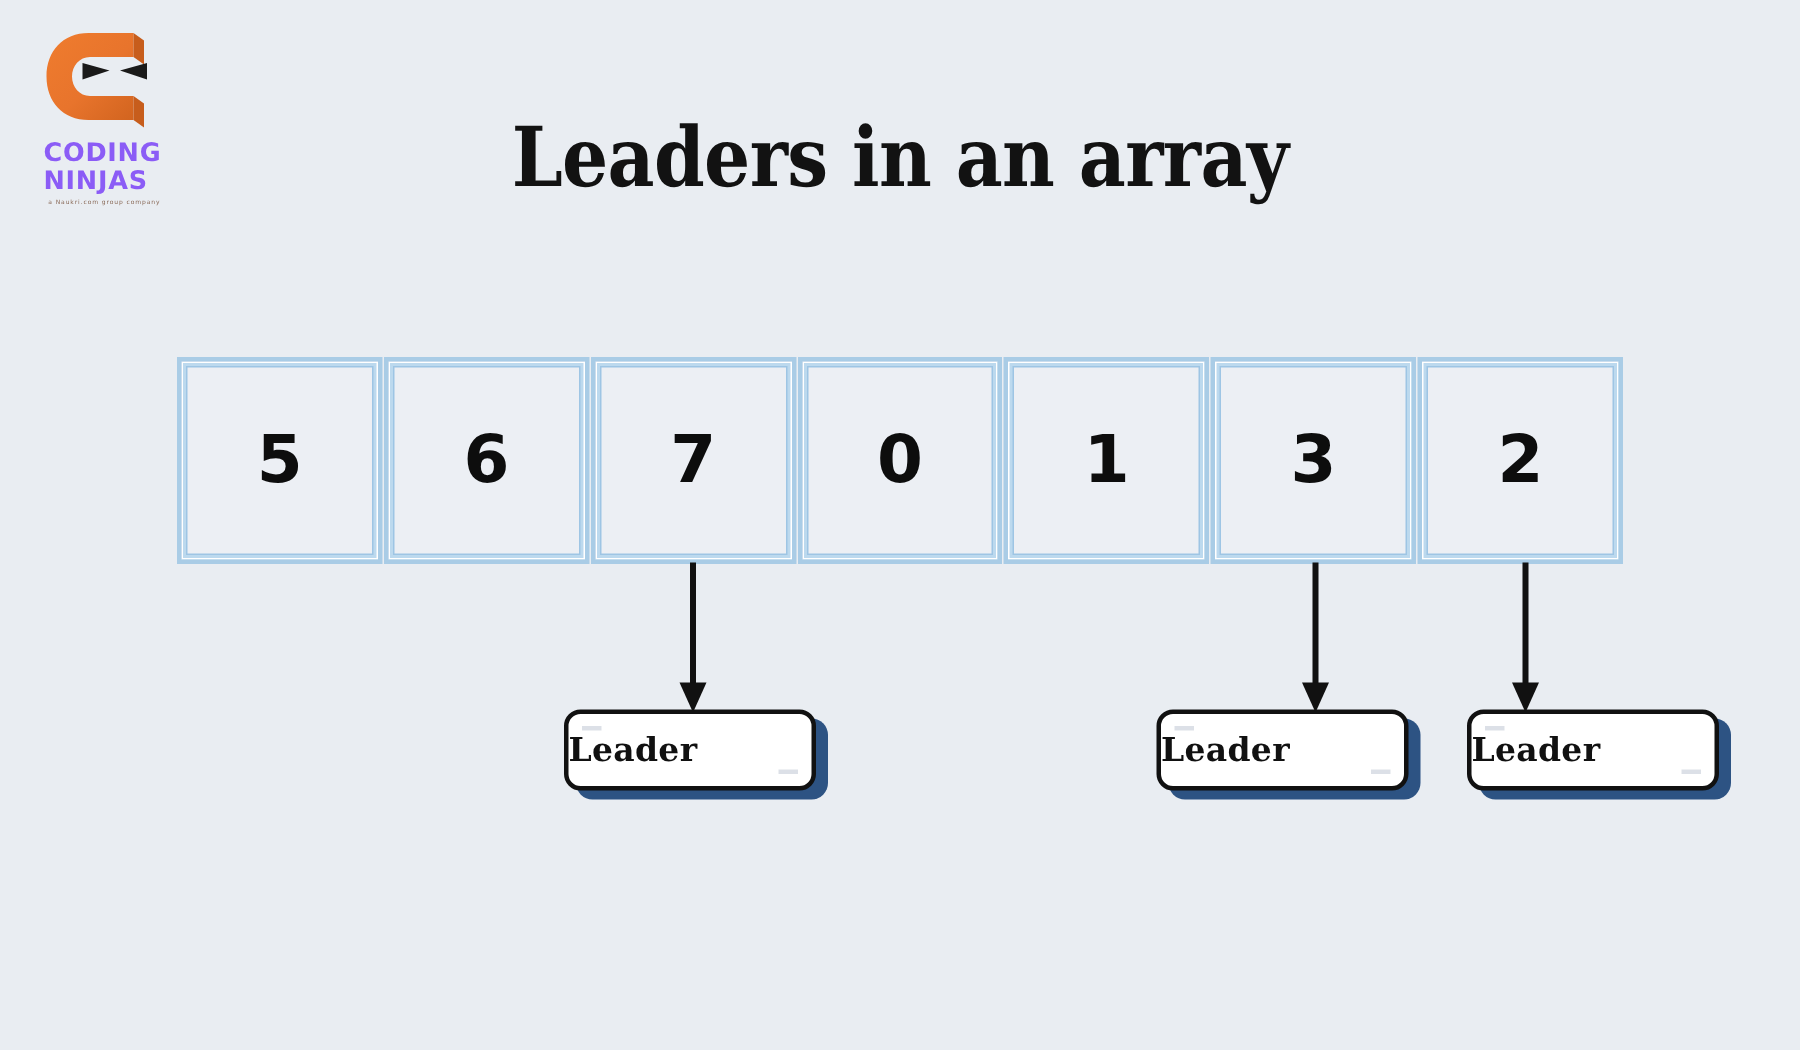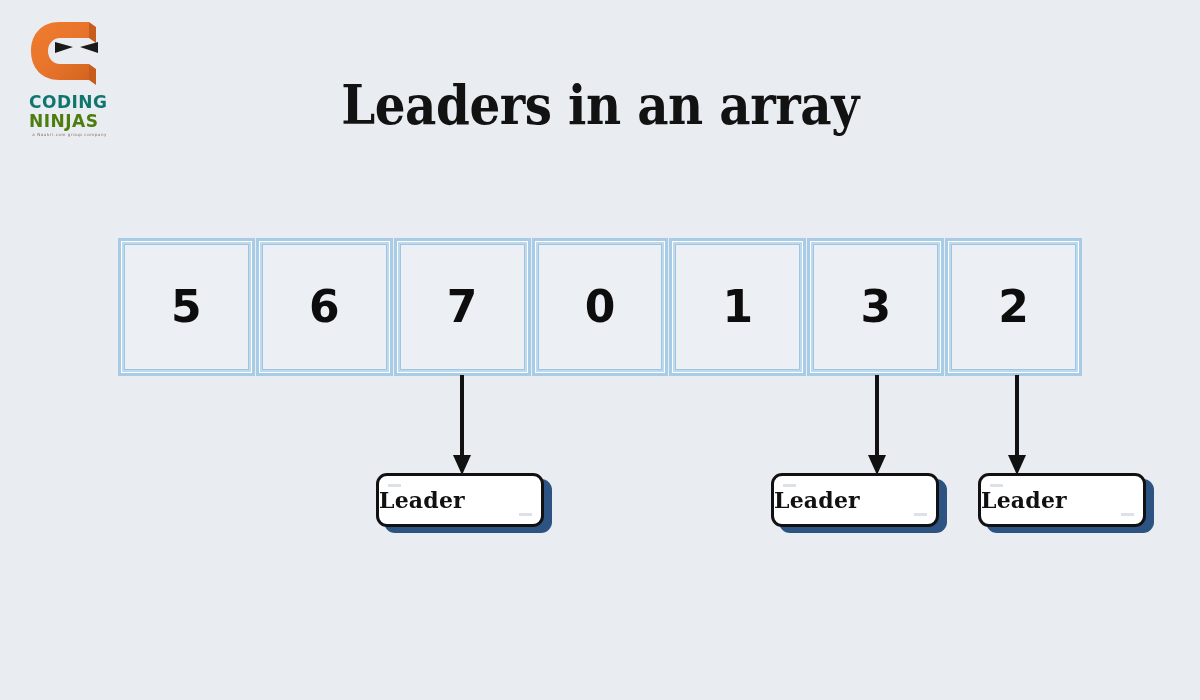--- a/index.html
+++ b/index.html
@@ -47,26 +47,26 @@
     height: 42px;
   }
   .logo-line {
     font-family: "DejaVu Sans", sans-serif;
     font-weight: 700;
     letter-spacing: 0.5px;
     line-height: 1;
   }
   #logo-line-1 {
     font-size: 17px;
-    color: #0f766e;
+    color: #8b5cf6;
     padding-left: 11px;
   }
   #logo-line-2 {
     font-size: 17px;
-    color: #4d7c0f;
+    color: #8b5cf6;
     padding-left: 11px;
     margin-top: 2px;
   }
   #logo-sub {
     font-family: "DejaVu Sans", sans-serif;
     font-size: 4px;
     color: #8a6a58;
     letter-spacing: 0.6px;
     text-align: right;
     padding-right: 3px;

